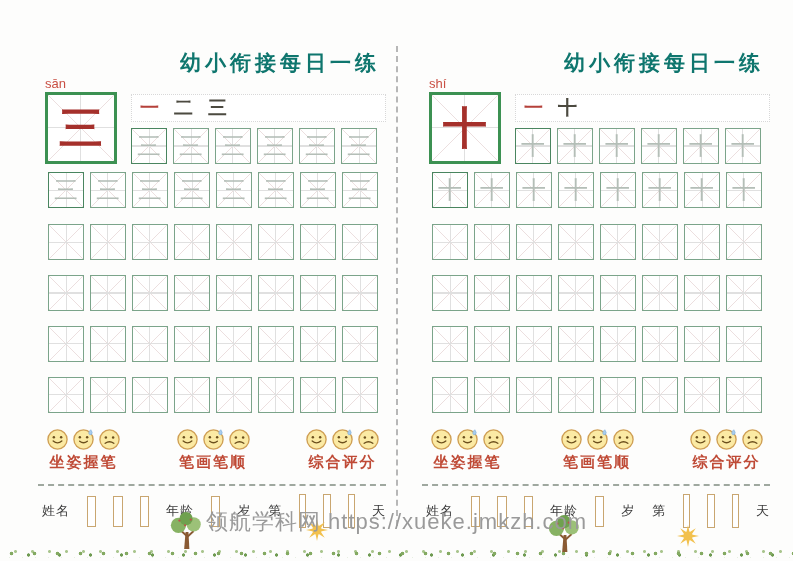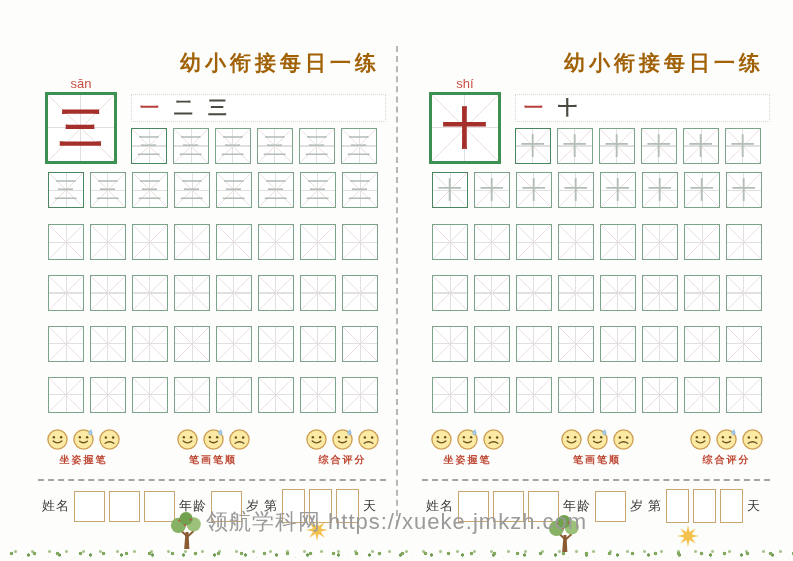--- a/index.html
+++ b/index.html
@@ -7,25 +7,25 @@
     width:793px;height:561px;position:relative;overflow:hidden;
     background:#fdfdfc;font-family:"Liberation Sans","DejaVu Sans",sans-serif;
   }
   .page{position:absolute;top:50px;width:348px;height:482px;}
   #page-left{left:38px;}
   #page-right{left:422px;}
   .vdivider{position:absolute;left:396px;top:46px;height:480px;width:0;
     border-left:2px dashed #b7b7b7;}
 
   .title{text-align:right;padding-right:6px;font-size:21px;font-weight:bold;
-    color:#a16207;letter-spacing:4px;height:26px;line-height:26px;}
+    color:#0f766e;letter-spacing:4px;height:26px;line-height:26px;}
 
   .head{display:flex;align-items:flex-start;}
   .bigwrap{width:80px;flex:0 0 80px;}
-  .pinyin{width:72px;margin-left:7px;text-align:center;color:#c94f43;
+  .pinyin{width:72px;margin-left:7px;color:#c94f43;
     font-size:13px;height:16px;line-height:16px;}
   .mi{
     background-image:
       linear-gradient(to bottom, transparent calc(50% - .5px), #e0e0e0 calc(50% - .5px), #e0e0e0 calc(50% + .5px), transparent calc(50% + .5px)),
       linear-gradient(to right, transparent calc(50% - .5px), #e0e0e0 calc(50% - .5px), #e0e0e0 calc(50% + .5px), transparent calc(50% + .5px)),
       linear-gradient(45deg, transparent calc(50% - .5px), #ecdfdf calc(50% - .5px), #ecdfdf calc(50% + .5px), transparent calc(50% + .5px)),
       linear-gradient(135deg, transparent calc(50% - .5px), #ecdfdf calc(50% - .5px), #ecdfdf calc(50% + .5px), transparent calc(50% + .5px));
   }
   .bigbox{width:72px;height:72px;margin-left:7px;border:3px solid #3c9152;
     box-sizing:border-box;display:flex;align-items:center;justify-content:center;
@@ -51,26 +51,26 @@
     display:flex;align-items:center;justify-content:center;}
   .box.first{border:1.5px solid #49855f;}
   .trace{font-size:24px;color:#b4beb7;line-height:1;
     font-family:"DejaVu Serif","Liberation Serif",serif;}
 
   .ratings{display:flex;justify-content:space-between;
     margin:6px 6px 0 8px;}
   .rgroup{text-align:center;}
   .faces{display:flex;gap:3px;justify-content:center;}
   .emoji{width:23px;height:23px;}
-  .rlabel{margin-top:2px;font-size:10px;font-weight:bold;color:#bf4a36;
+  .rlabel{margin-top:2px;font-size:15px;font-weight:bold;color:#bf4a36;
     letter-spacing:2px;}
 
   .hdivider{margin-top:12px;border-top:2px dashed #9fa89f;height:0;}
 
-  .form{display:flex;align-items:center;gap:4px;margin-top:8px;
+  .form{display:flex;align-items:center;gap:17px;margin-top:8px;
     padding-left:4px;}
   .flabel{font-size:13px;color:#3a3a3a;letter-spacing:1px;white-space:nowrap;}
   .fbox{border:1px solid #c9a670;background:#fff;box-sizing:border-box;}
   .fbox.sq{width:31px;height:31px;}
   .fbox.tall{width:23px;height:34px;}
 
   .watermark{position:absolute;left:50%;top:507px;transform:translateX(-50%);
     font-size:22px;color:#9a9a9a;letter-spacing:1px;white-space:nowrap;z-index:5;}
 
   .grass{position:absolute;left:0;right:0;bottom:3px;height:14px;

